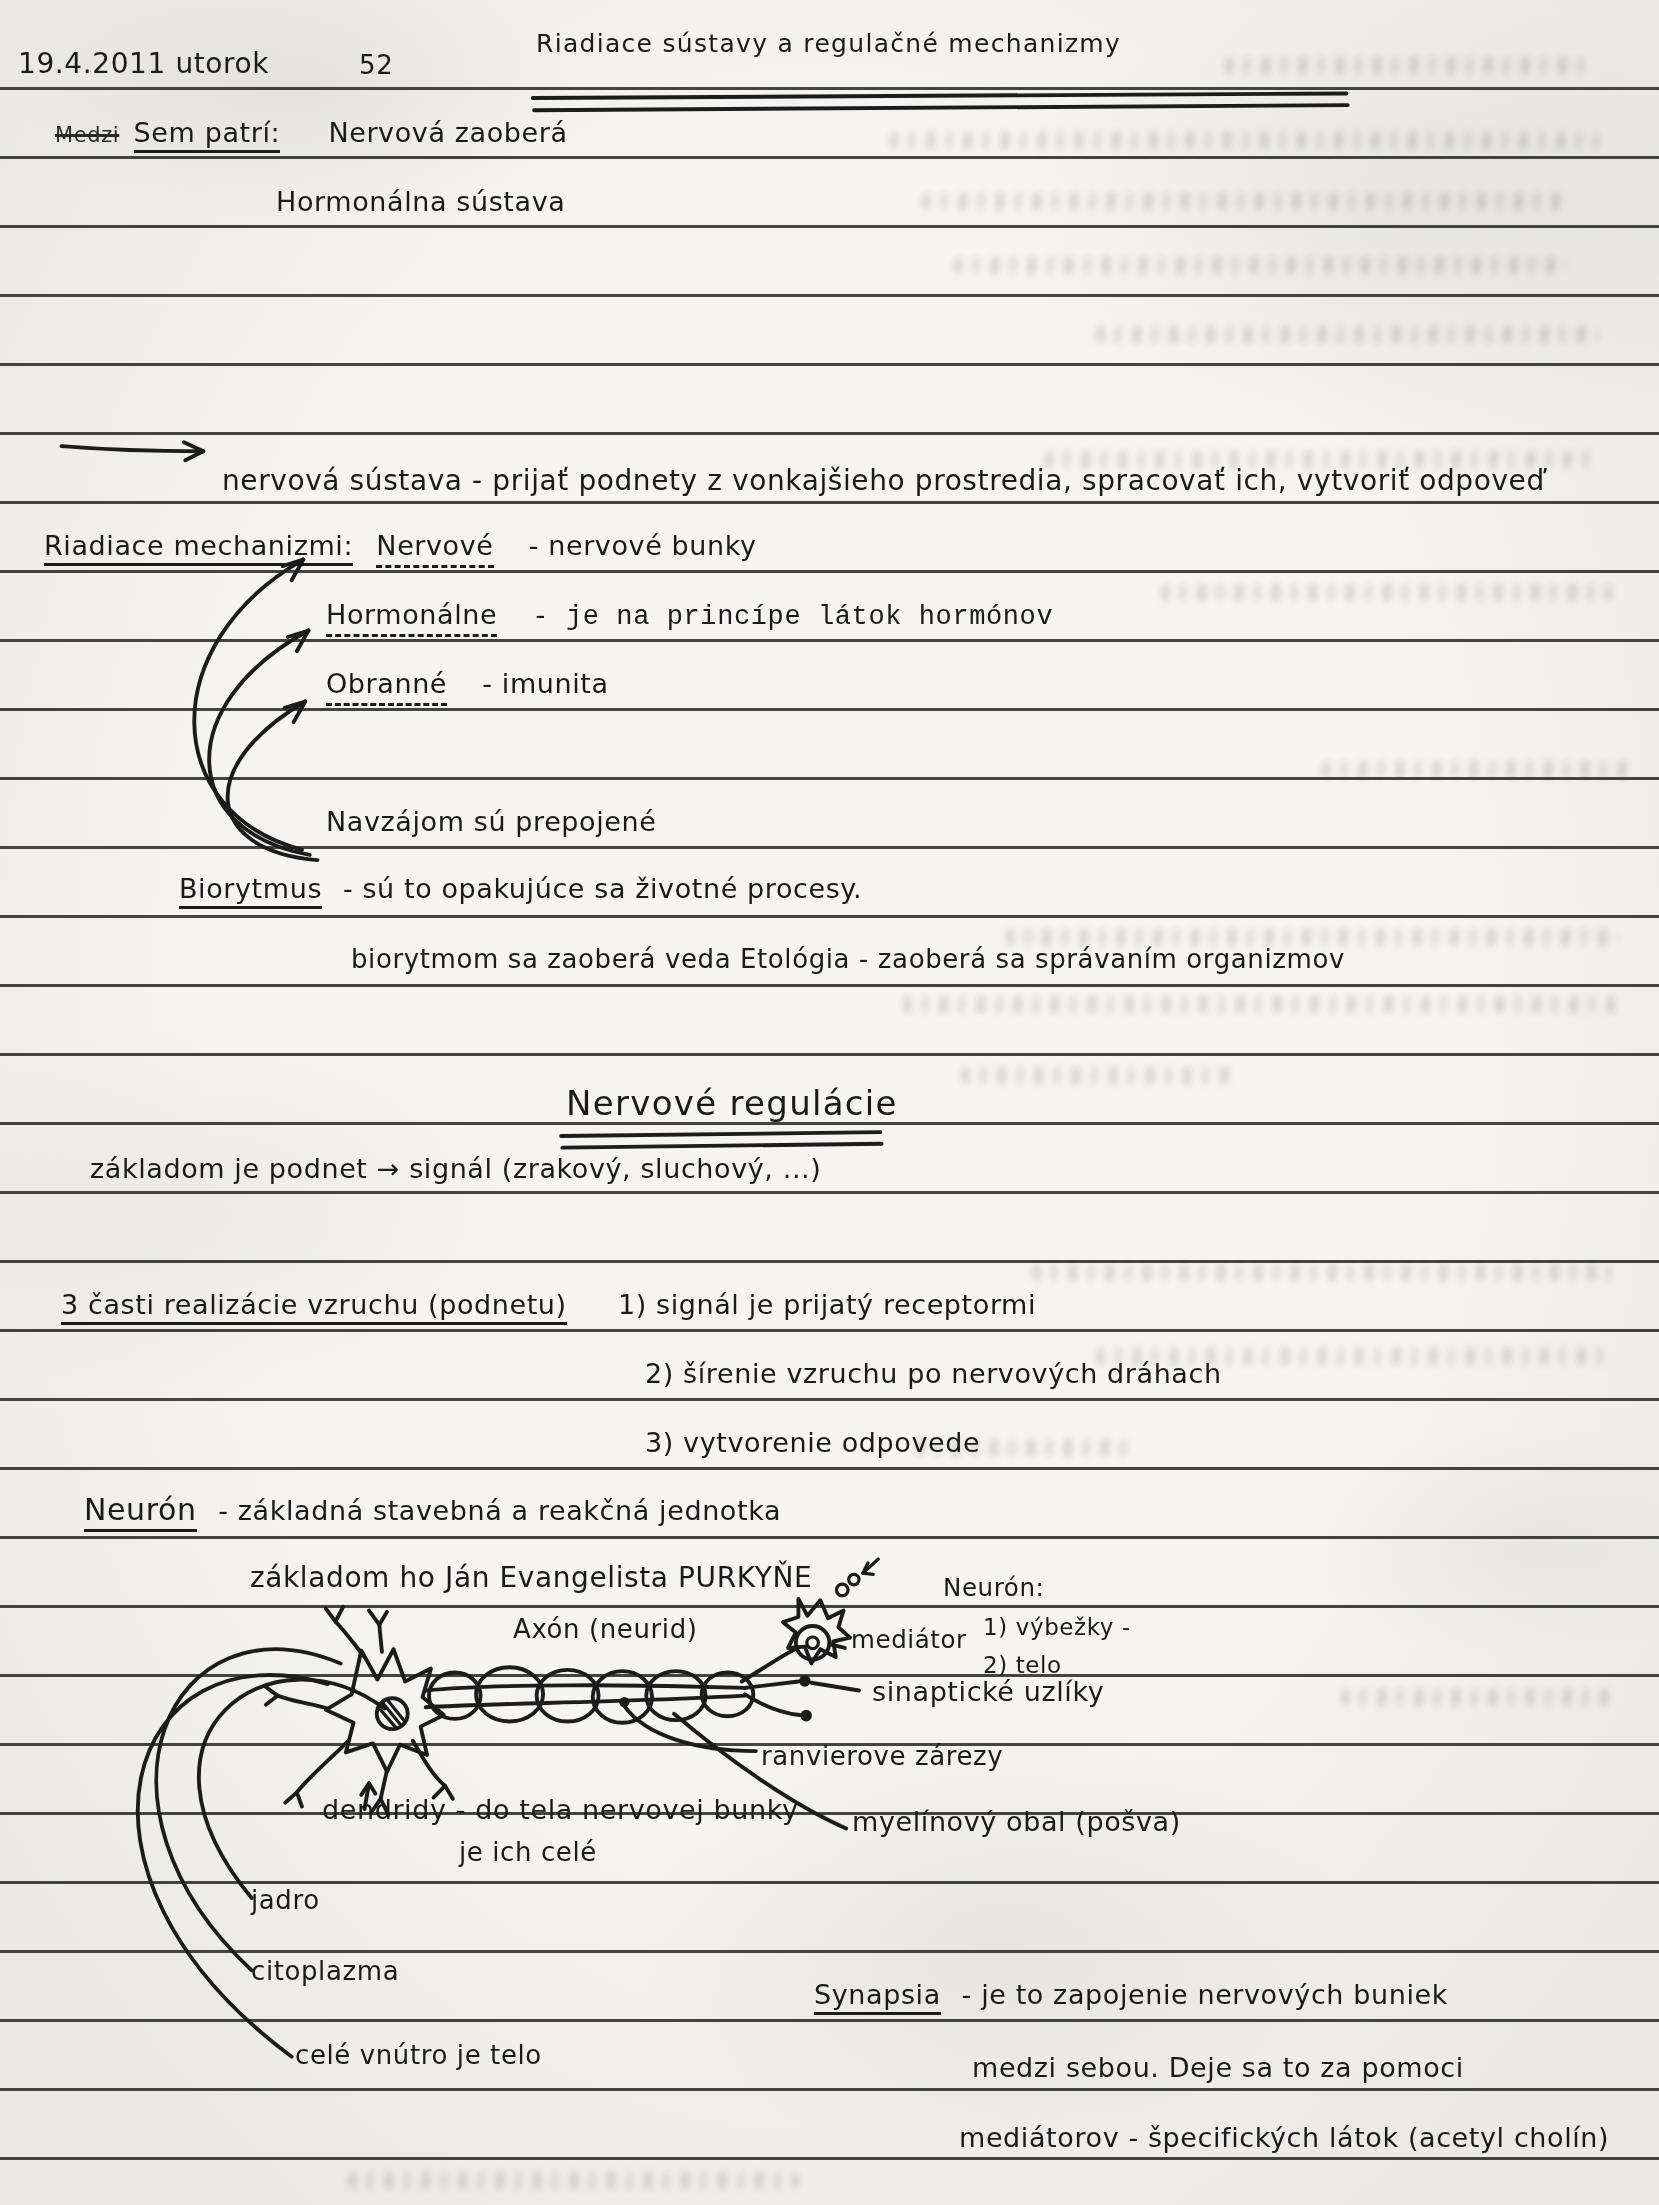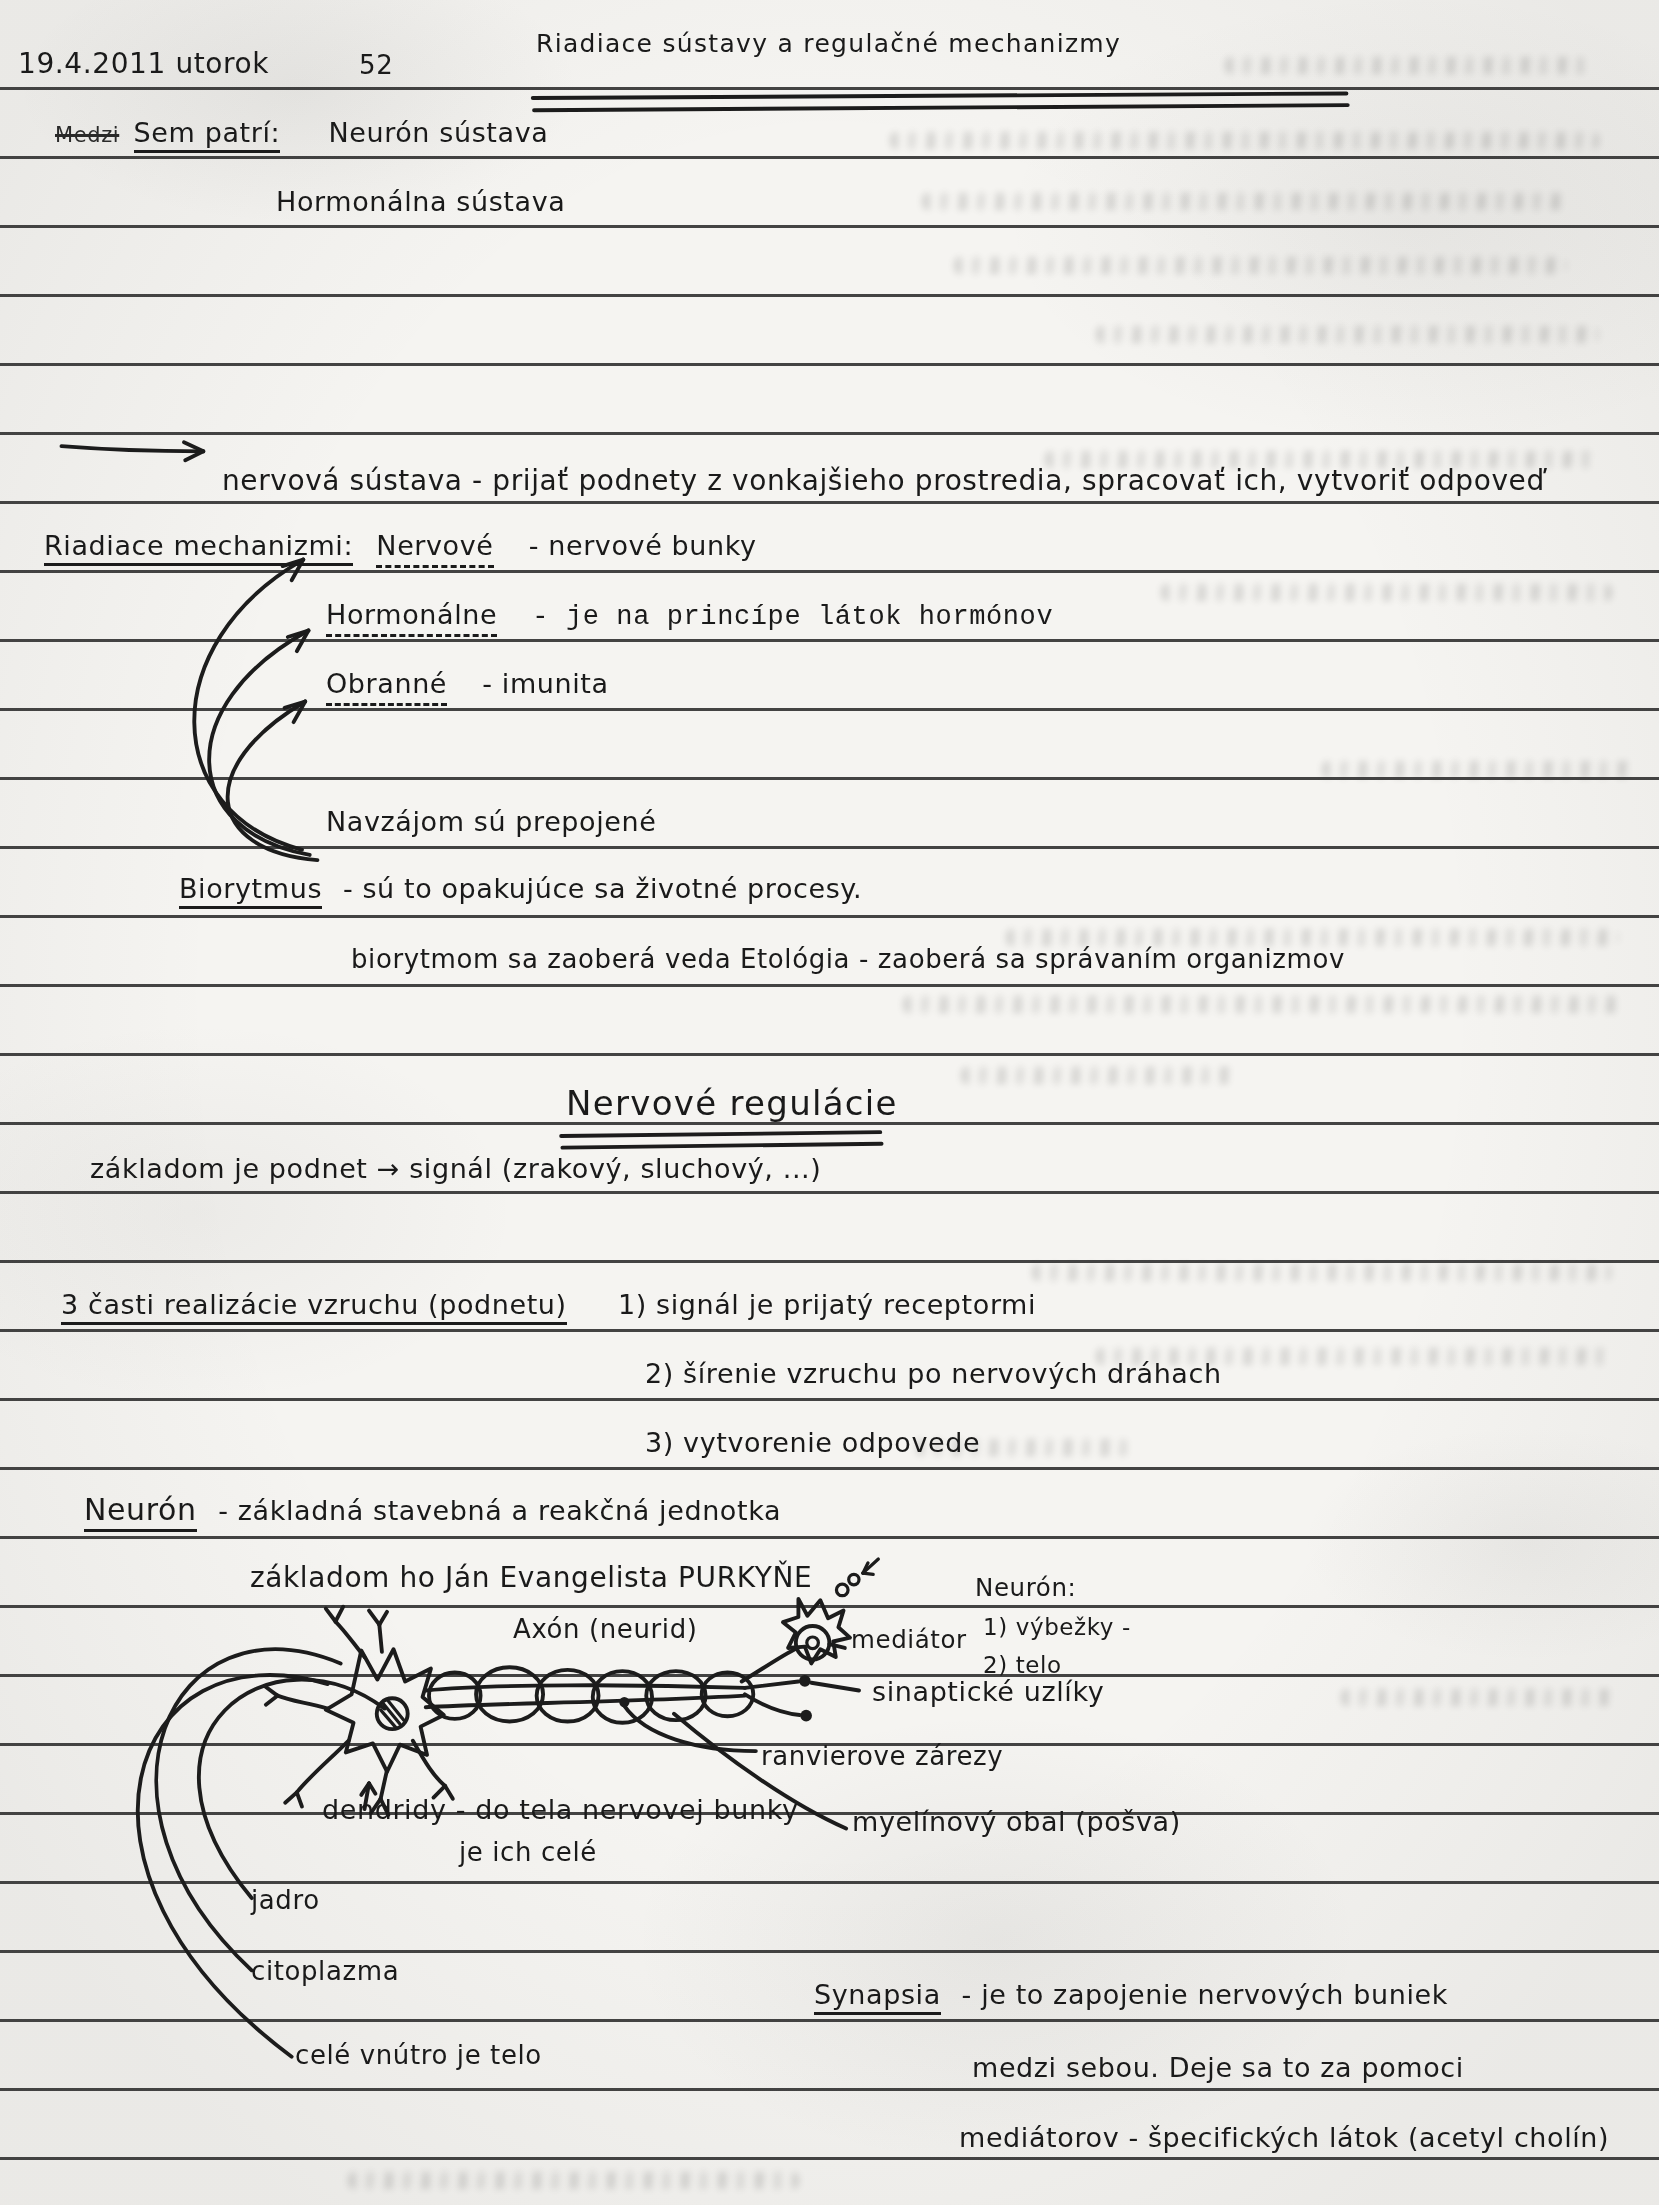--- a/index.html
+++ b/index.html
@@ -170,21 +170,21 @@
     </g>
   </svg>
 
   <div class="hw" style="left:18px;top:46px;font-size:28px;"><span>19.4.2011 utorok</span></div>
   <div class="hw" style="left:359px;top:49px;font-size:26px;"><span>52</span></div>
   <div class="hw" style="left:536px;top:28px;font-size:25px;letter-spacing:1.3px;"><span>Riadiace sústavy a regulačné mechanizmy</span></div>
 
   <div class="hw" style="left:55px;top:116px;">
     <span class="strike">Medzi</span>
     <span class="u-solid" style="margin-left:5.2px;">Sem patrí:</span>
-    <span class="after-label" style="margin-left:39px;">Neurón sústava</span>
+    <span class="after-label" style="margin-left:39px;">Nervová zaoberá</span>
   </div>
   <div class="hw" style="left:276px;top:185px;"><span>Hormonálna sústava</span></div>
 
   <div class="hw" style="left:222px;top:463px;font-size:28px;"><span>nervová sústava - prijať podnety z vonkajšieho prostredia, spracovať ich, vytvoriť odpoveď</span></div>
 
   <div class="hw" style="left:44px;top:529px;">
     <span class="u-solid">Riadiace mechanizmi:</span>
     <span class="u-dash" style="margin-left:14px;">Nervové</span>
     <span class="after-label" style="margin-left:26px;">- nervové bunky</span>
   </div>
@@ -214,21 +214,21 @@
   <div class="hw" style="left:645px;top:1357px;"><span>2) šírenie vzruchu po nervových dráhach</span></div>
   <div class="hw" style="left:645px;top:1426px;"><span>3) vytvorenie odpovede</span></div>
 
   <div class="hw" style="left:84px;top:1491px;font-size:30px;">
     <span class="u-solid">Neurón</span>
     <span class="after-label" style="font-size:27px;">- základná stavebná a reakčná jednotka</span>
   </div>
   <div class="hw" style="left:250px;top:1560px;font-size:28px;"><span>základom ho Ján Evangelista PURKYŇE</span></div>
 
   <div class="hw" style="left:513px;top:1613px;font-size:26px;"><span>Axón (neurid)</span></div>
-  <div class="hw" style="left:943px;top:1573px;font-size:24.5px;margin-left:32px;"><span>Neurón:</span></div>
+  <div class="hw" style="left:943px;top:1573px;font-size:24.5px;"><span>Neurón:</span></div>
   <div class="hw" style="left:983px;top:1613px;font-size:23px;"><span>1) výbežky -</span></div>
   <div class="hw" style="left:983px;top:1651px;font-size:23px;"><span>2) telo</span></div>
   <div class="hw" style="left:851px;top:1625px;font-size:24.5px;"><span>mediátor</span></div>
   <div class="hw" style="left:872px;top:1675px;font-size:27px;"><span>sinaptické uzlíky</span></div>
   <div class="hw" style="left:761px;top:1740px;font-size:26px;"><span>ranvierove zárezy</span></div>
   <div class="hw" style="left:852px;top:1805px;font-size:27px;"><span>myelínový obal (pošva)</span></div>
   <div class="hw" style="left:322px;top:1793px;font-size:27px;"><span>dendridy - do tela nervovej bunky</span></div>
   <div class="hw" style="left:459px;top:1836px;font-size:26px;"><span>je ich celé</span></div>
   <div class="hw" style="left:251px;top:1884px;font-size:26px;"><span>jadro</span></div>
   <div class="hw" style="left:251px;top:1955px;font-size:26px;text-align:right;"><span>citoplazma</span></div>

